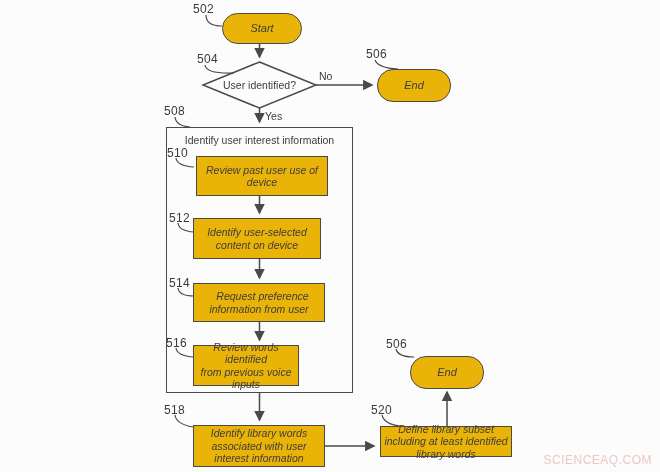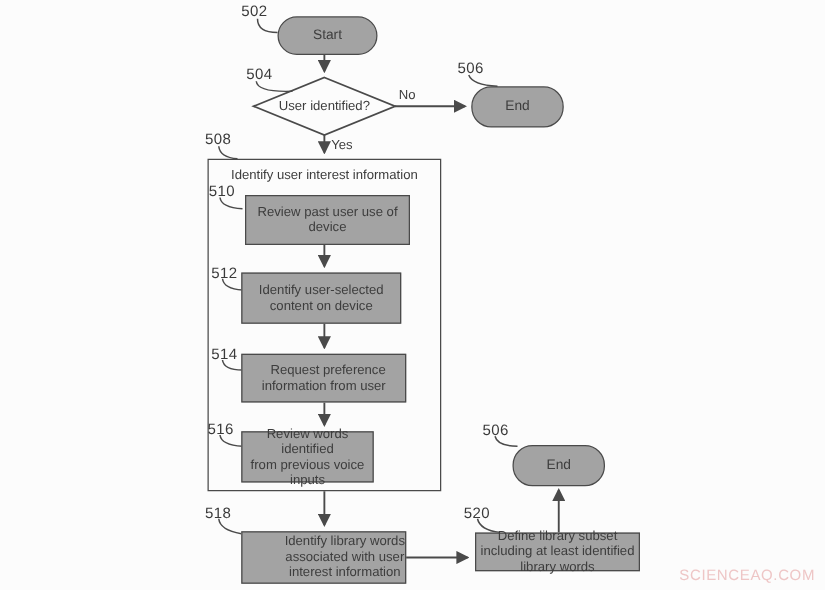--- a/index.html
+++ b/index.html
@@ -14,29 +14,30 @@
   }
   .canvas svg.connectors {
     position: absolute;
     left: 0; top: 0;
     width: 660px; height: 472px;
   }
   .node {
     position: absolute;
     box-sizing: border-box;
     border: 1.5px solid #4a4a4a;
-    background: #a3a3a3;
+    background: #eab308;
     display: flex;
     align-items: center;
     justify-content: center;
     text-align: center;
     font-size: 10.5px;
     line-height: 12.5px;
     color: #3d3d3d;
     white-space: pre-line;
+    font-style: italic;
   }
   .stadium { border-radius: 16px; font-size: 11px; }
   .group-box {
     position: absolute;
     box-sizing: border-box;
     border: 1.5px solid #4a4a4a;
     background: transparent;
   }
   .group-title {
     position: absolute;
@@ -158,21 +159,21 @@
   <div class="node" style="left:193px; top:283px; width:132px; height:39px;text-align:right;">
     <span>Request preference
 information from user</span>
   </div>
 
   <div class="node" style="left:193px; top:345px; width:106px; height:41px;">
     <span>Review words identified
 from previous voice inputs</span>
   </div>
 
-  <div class="node" style="left:193px; top:425px; width:132px; height:42px;justify-content:flex-end;">
+  <div class="node" style="left:193px; top:425px; width:132px; height:42px;">
     <span>Identify library words
 associated with user
 interest information</span>
   </div>
 
   <div class="node" style="left:380px; top:426px; width:132px; height:31px;">
     <span>Define library subset
 including at least identified
 library words</span>
   </div>

